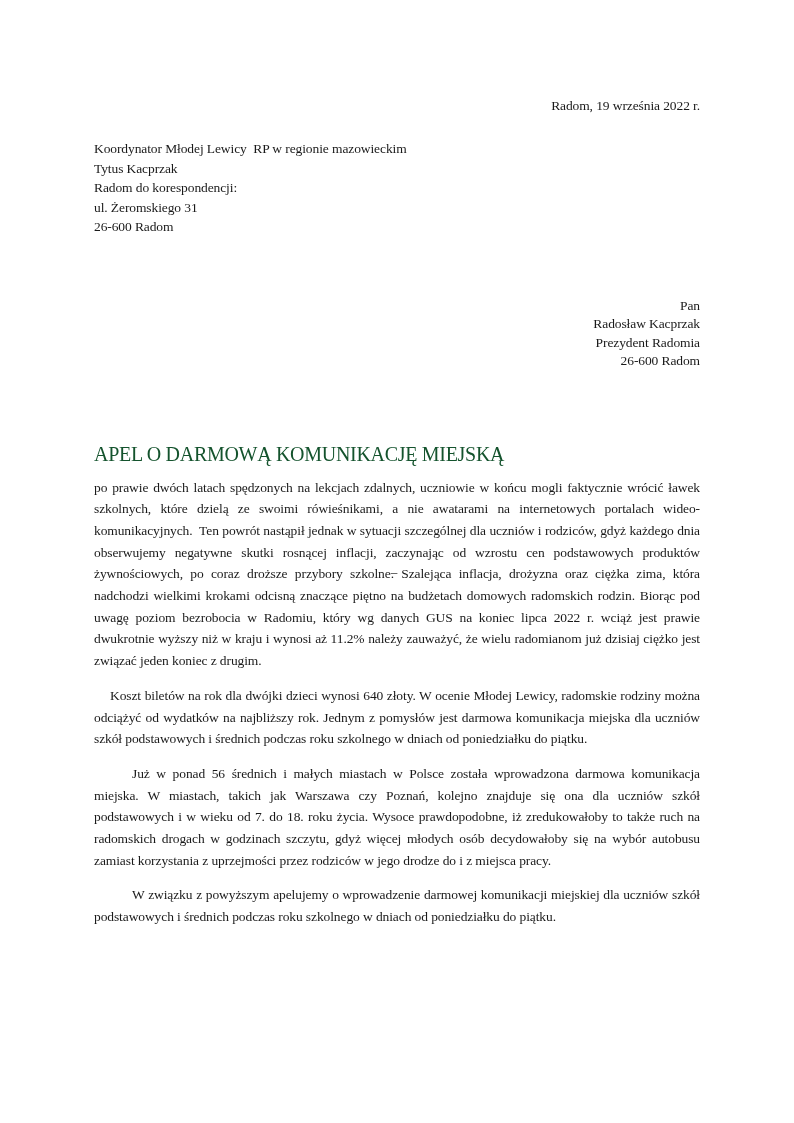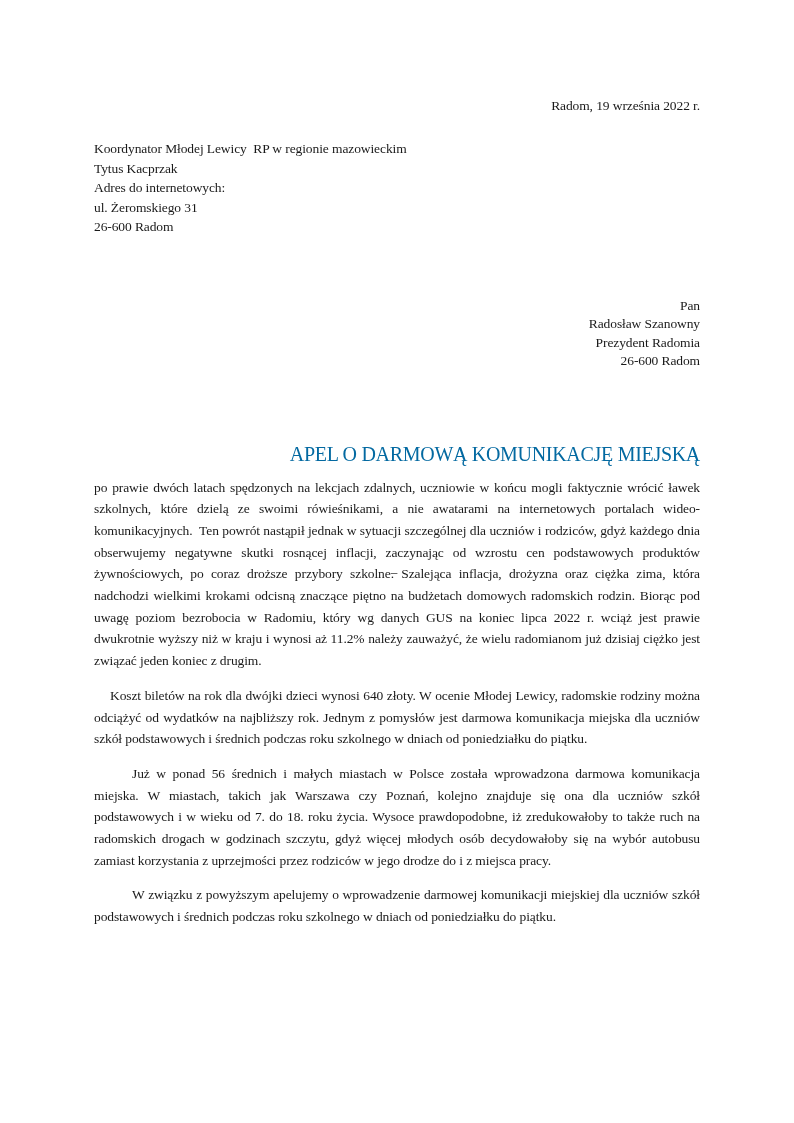--- a/index.html
+++ b/index.html
@@ -38,26 +38,26 @@
     margin-top: 60px;
     text-align: right;
   }
   .recipient-block .line {
     line-height: 18.5px;
     white-space: pre-wrap;
     text-align: right;
   }
   .letter-title {
     margin: 70px 0 0 0;
-    text-align: right;
+    text-align: left;
     font-size: 20px;
     font-weight: 400;
     letter-spacing: -0.3px;
     line-height: 26px;
-    color: #0369a1;
+    color: #14532d;
   }
   .salutation {
     margin-top: 31px;
     line-height: 21.7px;
     white-space: pre-wrap;
   }
   .para {
     margin: 13px 0 0 0;
     text-align: justify;
     line-height: 21.7px;
@@ -72,28 +72,28 @@
 </head>
 <body>
 
 <div class="page">
 
   <div class="date-line">Radom, 19 września 2022 r.</div>
 
   <div class="sender-block">
     <div class="line">Koordynator Młodej Lewicy  RP w regionie mazowieckim</div>
     <div class="line">Tytus Kacprzak</div>
-    <div class="line">Adres do internetowych:</div>
+    <div class="line">Radom do korespondencji:</div>
     <div class="line">ul. Żeromskiego 31</div>
     <div class="line">26-600 Radom</div>
   </div>
 
   <div class="recipient-block">
     <div class="line">Pan</div>
-    <div class="line">Radosław Szanowny</div>
+    <div class="line">Radosław Kacprzak</div>
     <div class="line">Prezydent Radomia</div>
     <div class="line">26-600 Radom</div>
   </div>
 
   <h1 class="letter-title">APEL O DARMOWĄ KOMUNIKACJĘ MIEJSKĄ</h1>
 
 
   <p class="para first">po prawie dwóch latach spędzonych na lekcjach zdalnych, uczniowie w końcu mogli faktycznie wrócić ławek szkolnych, które dzielą ze swoimi rówieśnikami, a nie awatarami na internetowych portalach wideo-komunikacyjnych.  Ten powrót nastąpił jednak w sytuacji szczególnej dla uczniów i rodziców, gdyż każdego dnia obserwujemy negatywne skutki rosnącej inflacji, zaczynając od wzrostu cen podstawowych produktów żywnościowych, po coraz droższe przybory szkolne.̶ Szalejąca inflacja, drożyzna oraz ciężka zima, która nadchodzi wielkimi krokami odcisną znaczące piętno na budżetach domowych radomskich rodzin. Biorąc pod uwagę poziom bezrobocia w Radomiu, który wg danych GUS na koniec lipca 2022 r. wciąż jest prawie dwukrotnie wyższy niż w kraju i wynosi aż 11.2% należy zauważyć, że wielu radomianom już dzisiaj ciężko jest związać jeden koniec z drugim.</p>
 
   <p class="para indent-small">Koszt biletów na rok dla dwójki dzieci wynosi 640 złoty. W ocenie Młodej Lewicy, radomskie rodziny można odciążyć od wydatków na najbliższy rok. Jednym z pomysłów jest darmowa komunikacja miejska dla uczniów szkół podstawowych i średnich podczas roku szkolnego w dniach od poniedziałku do piątku.</p>

